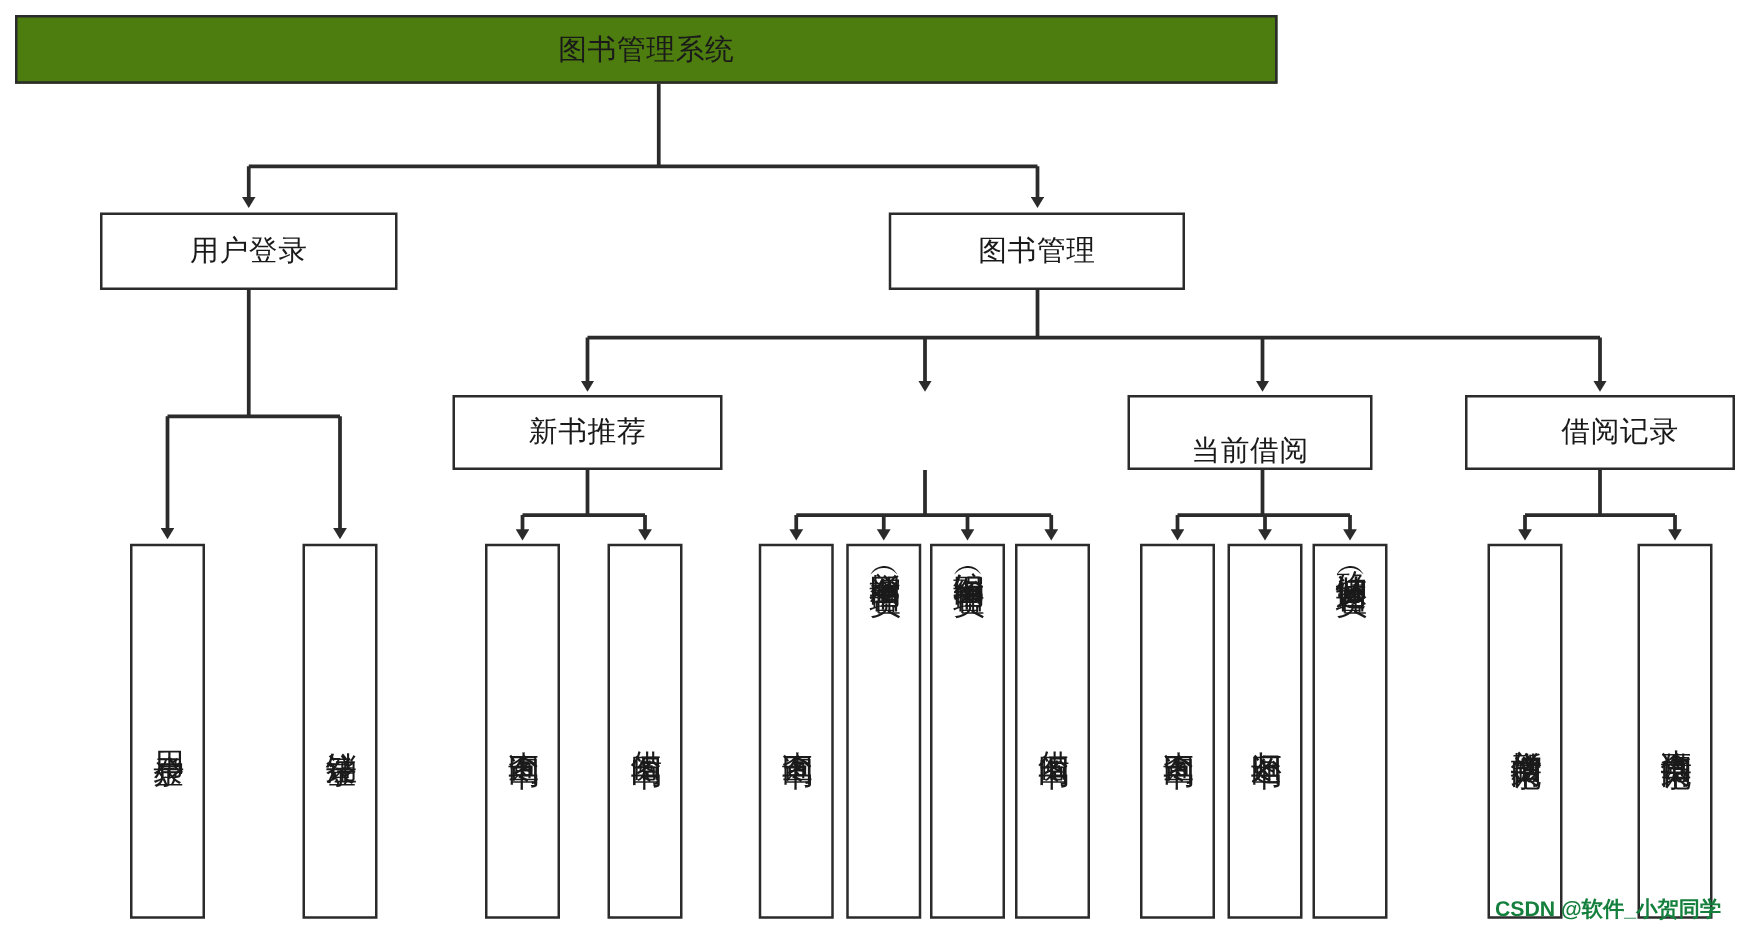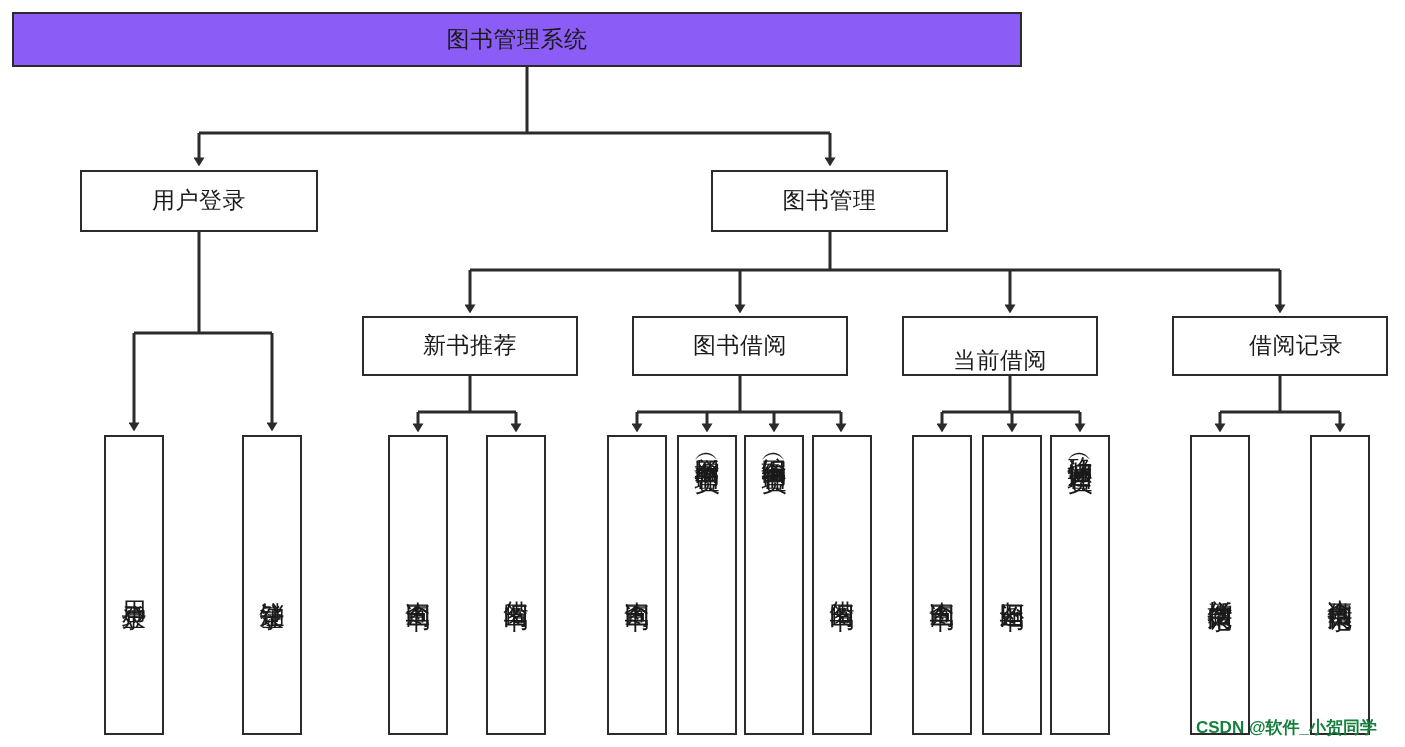--- a/index.html
+++ b/index.html
@@ -120,36 +120,33 @@
       <path d="M1012,412 L1012,424" marker-end="url(#arrow)"></path>
       <path d="M1080,412 L1080,424" marker-end="url(#arrow)"></path>
 
       <path d="M1280,376 L1280,412"></path>
       <path d="M1220,412 L1340,412"></path>
       <path d="M1220,412 L1220,424" marker-end="url(#arrow)"></path>
       <path d="M1340,412 L1340,424" marker-end="url(#arrow)"></path>
     </g>
   </svg>
 
-  <div class="node horiz" style="left: 12px; top: 12px; width: 1010px; height: 55px; border-color: rgb(43, 43, 43); background: #8b5cf6;">
+  <div class="node horiz" style="left: 12px; top: 12px; width: 1010px; height: 55px; border-color: rgb(43, 43, 43); background: #4d7c0f;">
     <span class="node-label" style="color: rgb(26, 26, 26);">图书管理系统</span>
   </div>
 
   <div class="node horiz" style="left: 80px; top: 170px; width: 238px; height: 62px; border-color: rgb(43, 43, 43); background: rgb(255, 255, 255);">
     <span class="node-label" style="color: rgb(26, 26, 26);">用户登录</span>
   </div>
   <div class="node horiz" style="left: 362px; top: 316px; width: 216px; height: 60px; border-color: rgb(43, 43, 43); background: rgb(255, 255, 255);">
     <span class="node-label" style="color: rgb(26, 26, 26);">新书推荐</span>
   </div>
 
   <div class="node horiz" style="left: 711px; top: 170px; width: 237px; height: 62px; border-color: rgb(43, 43, 43); background: rgb(255, 255, 255);">
     <span class="node-label" style="color: rgb(26, 26, 26);">图书管理</span>
-  </div>
-  <div class="node horiz" style="left: 632px; top: 316px; width: 216px; height: 60px; border-color: rgb(43, 43, 43); background: rgb(255, 255, 255);">
-    <span class="node-label" style="color: rgb(26, 26, 26);">图书借阅</span>
   </div>
   <div class="node horiz" style="left: 902px; top: 316px; width: 196px; height: 60px; border-color: rgb(43, 43, 43); background: rgb(255, 255, 255); align-items: flex-end;">
     <span class="node-label" style="color: rgb(26, 26, 26);">当前借阅</span>
   </div>
   <div class="node horiz" style="left: 1172px; top: 316px; width: 216px; height: 60px; border-color: rgb(43, 43, 43); background: rgb(255, 255, 255);">
     <span class="node-label" style="color: rgb(26, 26, 26); margin-left: 32px;">借阅记录</span>
   </div>
 
   <div class="node vert center-text" style="left: 104px; top: 435px; width: 60px; height: 300px; border-color: rgb(43, 43, 43); background: rgb(255, 255, 255);">
     <span class="node-label" style="color: rgb(26, 26, 26);">用户登录</span>

